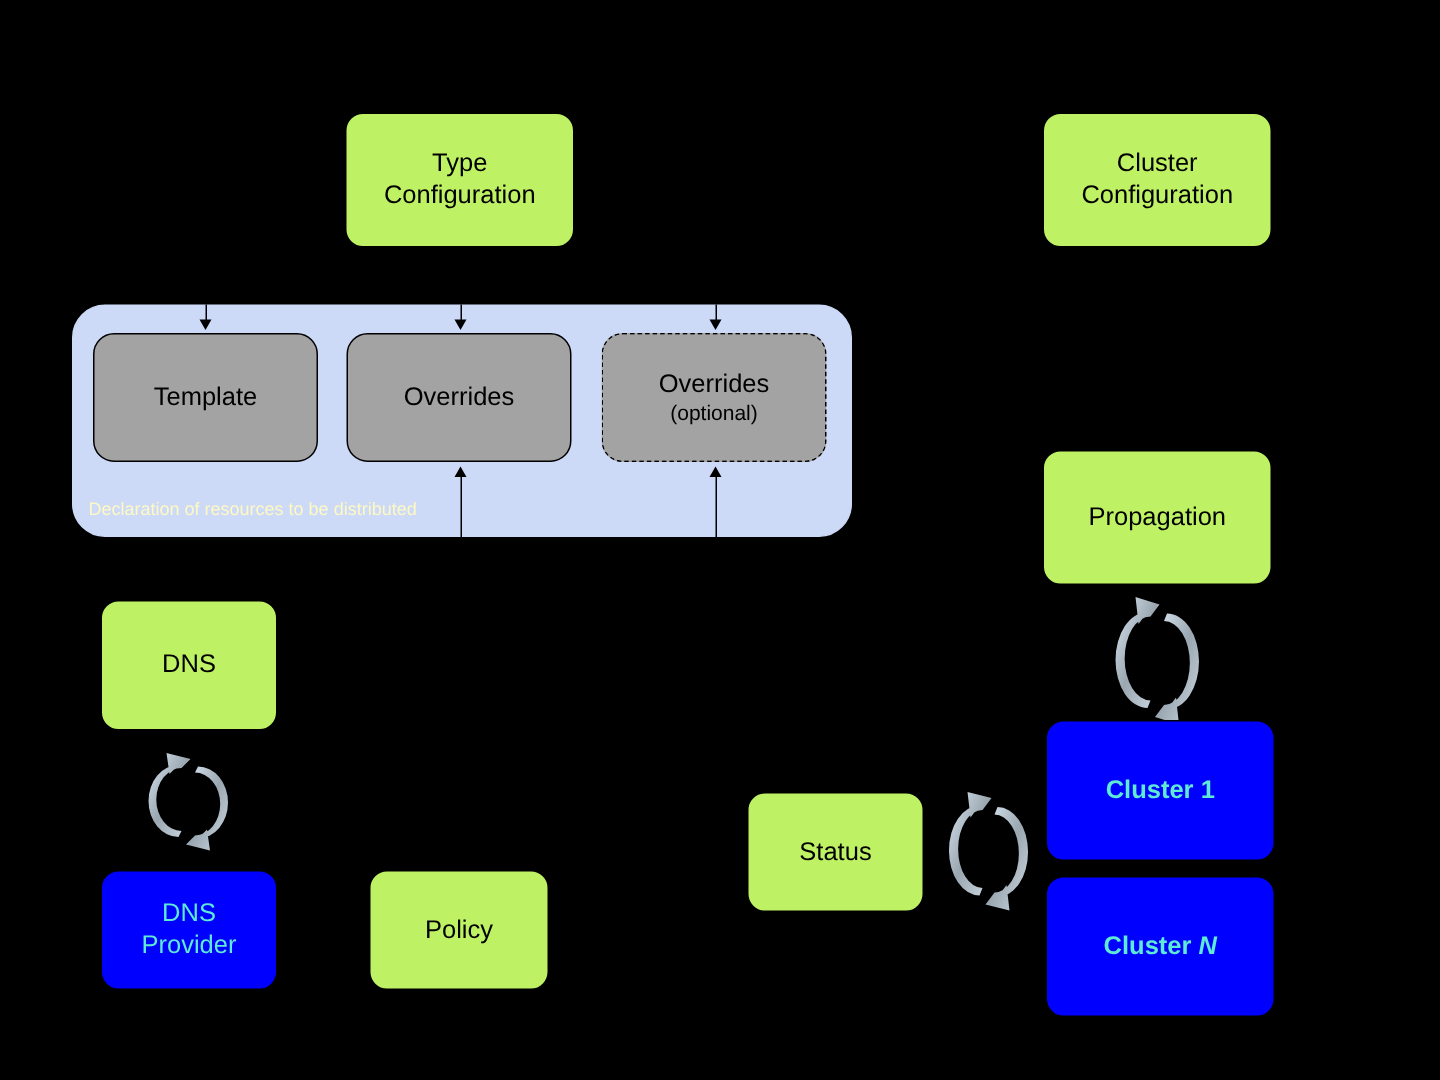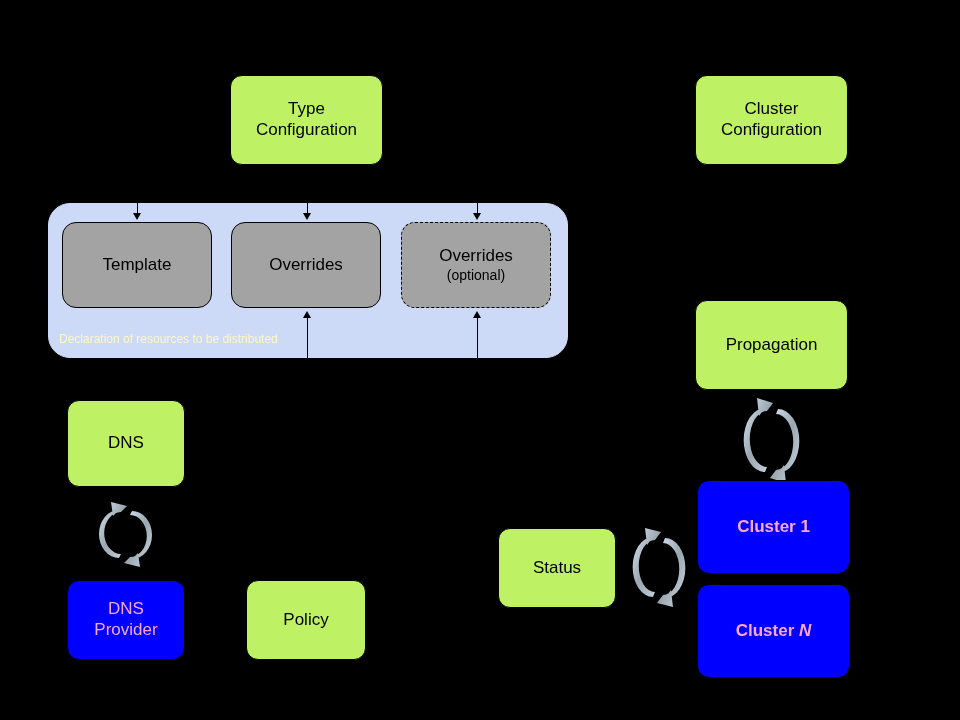--- a/index.html
+++ b/index.html
@@ -33,21 +33,21 @@
     color: #000000;
     font-size: 17px;
     padding: 4px 6px;
   }
   .node .sub {
     display: block;
     font-size: 14px;
   }
   .node.blue {
     background: #0000ff;
-    color: #f9a8d4;
+    color: #5eead4;
     border-color: #000000;
     font-weight: bold;
   }
   .node.blue.plain {
     font-weight: normal;
   }
   .node.dashed {
     border: 1px dashed #000000;
     border-radius: 12px;
   }

